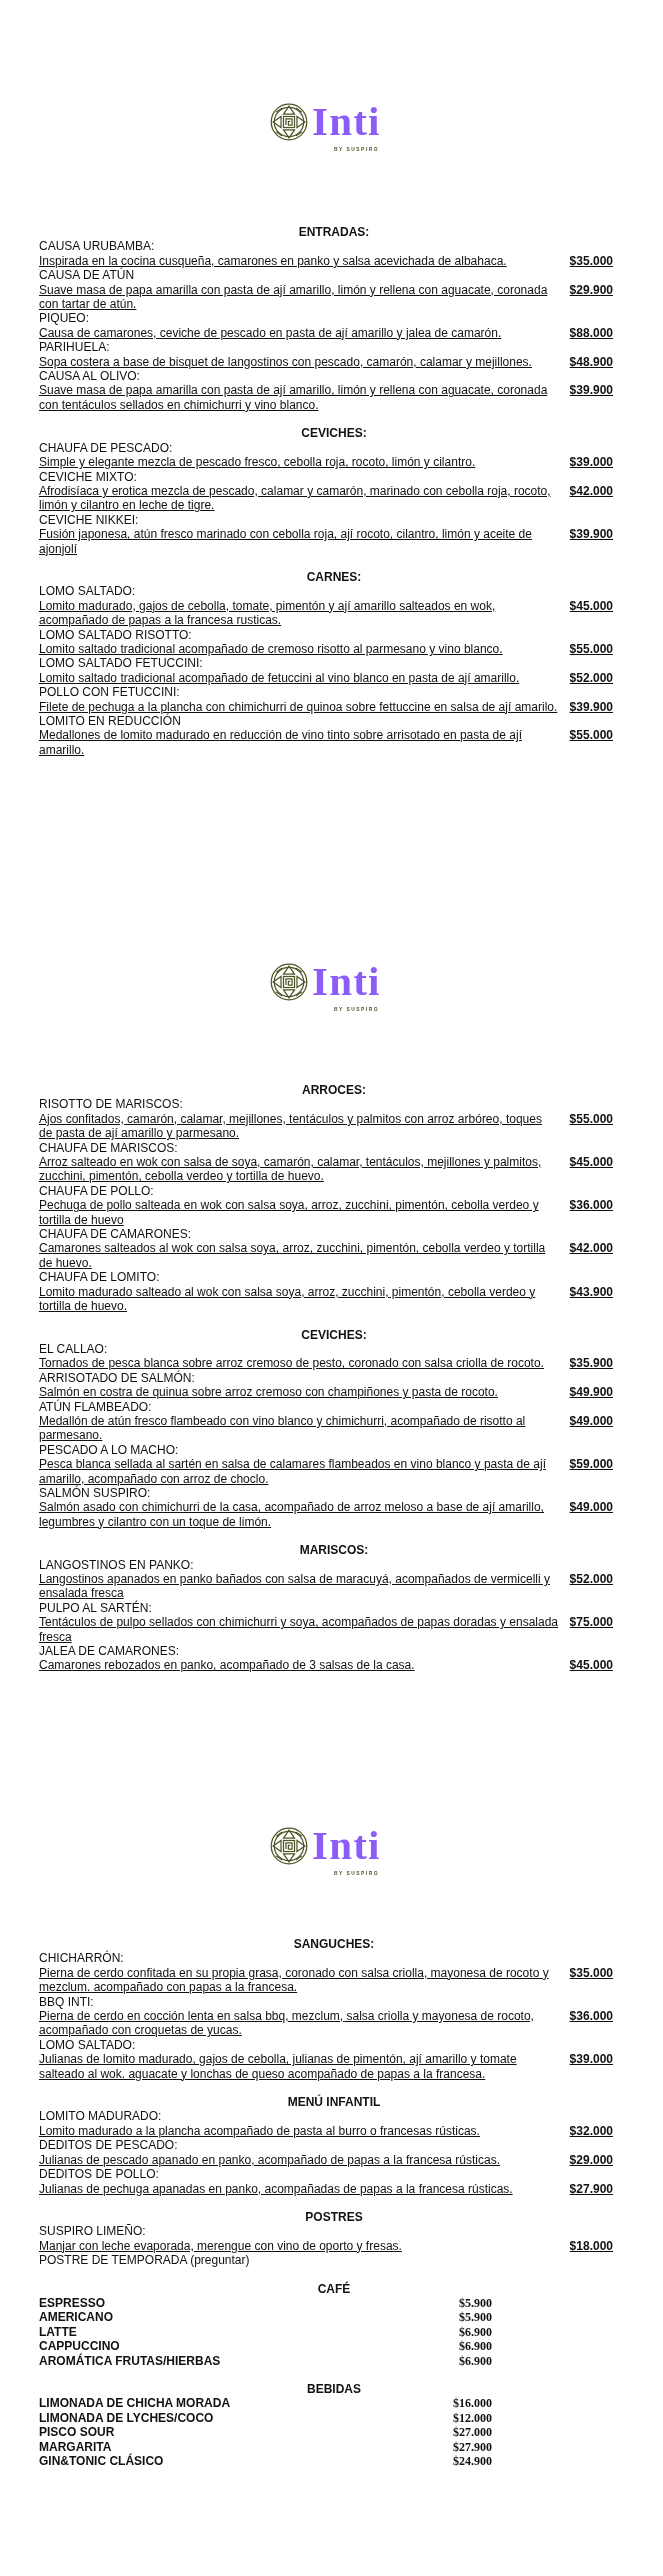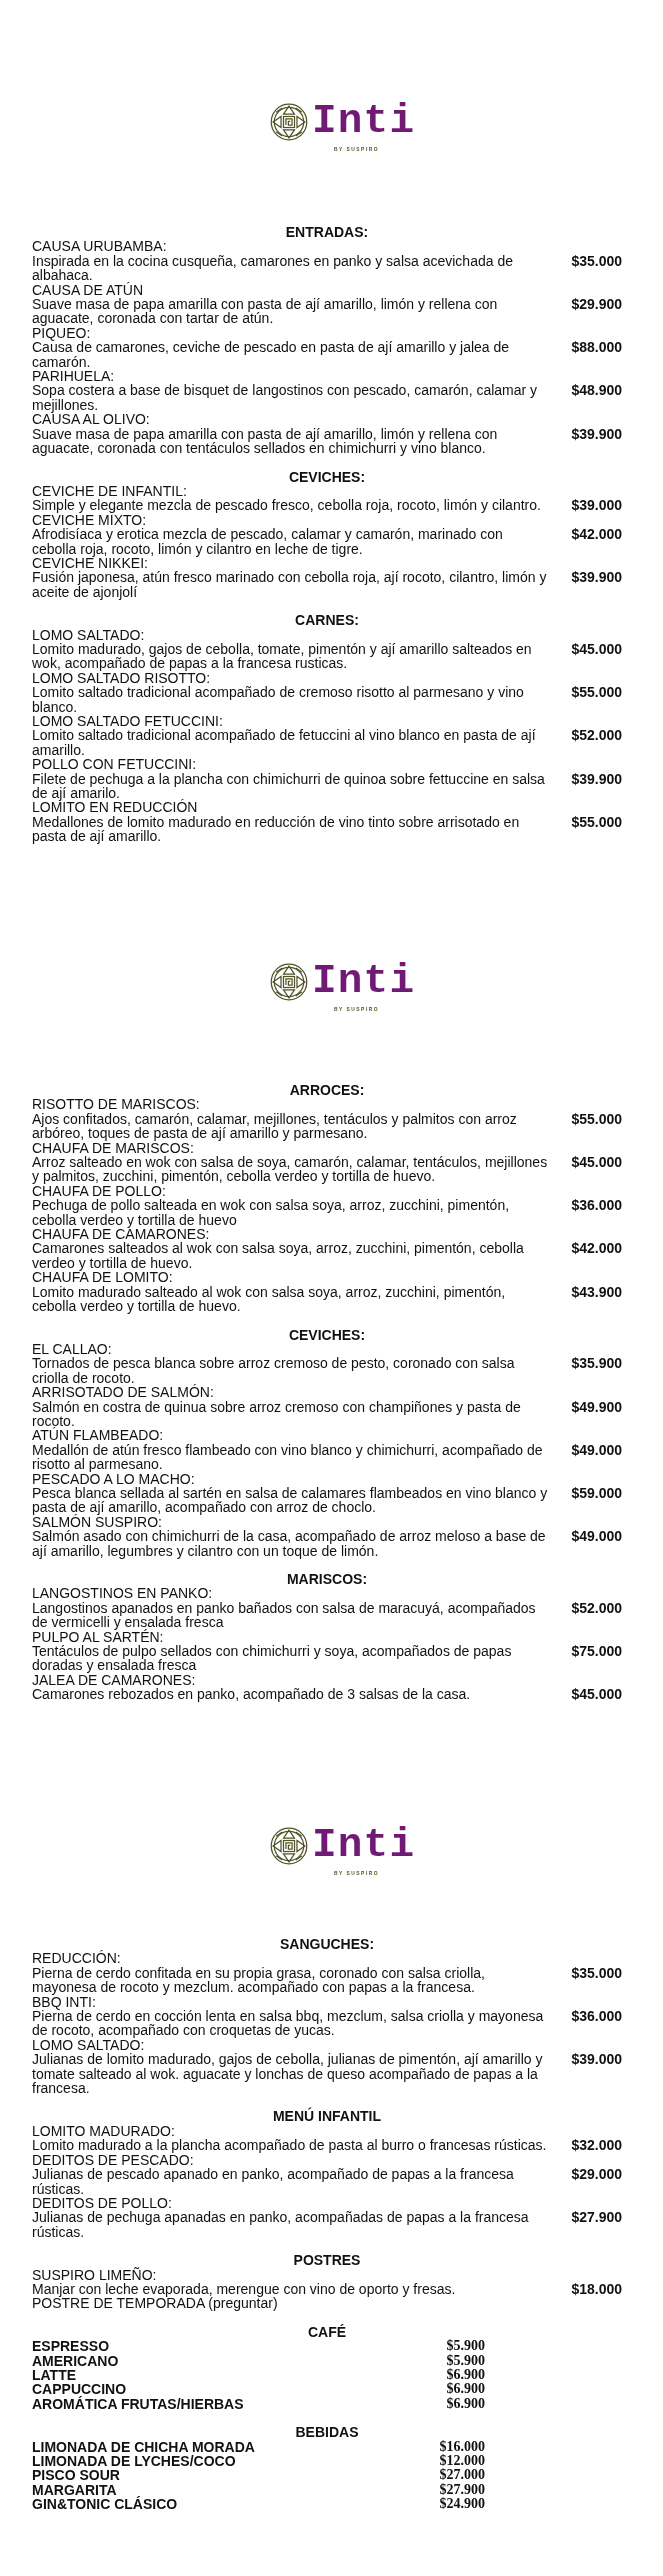--- a/index.html
+++ b/index.html
@@ -1,29 +1,29 @@
 <!DOCTYPE html>
 <html style="font-size:9.8px"><head>
 <meta charset="utf-8">
 <style>
   html, body { margin:0; padding:0; background:#ffffff; }
   body { width:663px; height:2576px; position:relative; overflow:hidden;
          font-family:"Liberation Sans", sans-serif; color:#111; }
   .page { position:absolute; left:0; width:663px; }
   .logo { position:absolute; left:270px; width:129px; height:55px; }
   .logo svg { position:absolute; left:0; top:0; }
-  .logo .word { position:absolute; left:42px; top:-2.5px; font-family:Liberation Mono, monospace;
-                font-weight:bold; font-size:41px; color:#701a75; letter-spacing:1.2px; line-height:1; }
+  .logo .word { position:absolute; left:42px; top:-2.5px; font-family:Liberation Serif, serif;
+                font-weight:bold; font-size:41px; color:#8b5cf6; letter-spacing:1.2px; line-height:1; }
   .logo .sub { position:absolute; left:64px; top:44px; font-size:4.9px; letter-spacing:1.5px;
                color:#4f5325; font-weight:bold; }
-  .menu { position:absolute; left:32px; width:590px; font-size:14px; line-height:14.4px; }
+  .menu { position:absolute; left:39px; width:590px; font-size:12px; line-height:14.4px; }
   .menu .cat { text-align:center; font-weight:bold; margin:0 0 0 0; padding-left:0; }
   .menu .cat.gap { margin-top:14px; }
   .item .name { font-weight:normal; }
-  .item .row { display:flex; justify-content:space-between; align-items:flex-start; }
+  .item .row { display:flex; align-items:flex-start;text-decoration:underline; }
   .item .desc { width:519px; }
   .item .price { font-weight:bold; width:55px; text-align:right; }
   .simple { display:flex; font-weight:bold;gap:33px; }
   .simple .sname { width:356px; }
   .simple .sprice { width:64px; text-align:right;font-family:Liberation Serif, serif; }
 </style>
 </head>
 <body>
 
 <div class="page" style="top:0;">
@@ -78,21 +78,21 @@
       </div>
       <div class="item">
         <div class="name">CAUSA AL OLIVO:</div>
         <div class="row">
           <div class="desc">Suave masa de papa amarilla con pasta de ají amarillo, limón y rellena con aguacate, coronada con tentáculos sellados en chimichurri y vino blanco.</div>
           <div class="price">$39.900</div>
         </div>
       </div>
       <div class="cat gap">CEVICHES:</div>
       <div class="item">
-        <div class="name">CEVICHE DE INFANTIL:</div>
+        <div class="name">CHAUFA DE PESCADO:</div>
         <div class="row">
           <div class="desc">Simple y elegante mezcla de pescado fresco, cebolla roja, rocoto, limón y cilantro.</div>
           <div class="price">$39.000</div>
         </div>
       </div>
       <div class="item">
         <div class="name">CEVICHE MIXTO:</div>
         <div class="row">
           <div class="desc">Afrodisíaca y erotica mezcla de pescado, calamar y camarón, marinado con cebolla roja, rocoto, limón y cilantro en leche de tigre.</div>
           <div class="price">$42.000</div>
@@ -278,21 +278,21 @@
         <path d="M10 15 L20 8 M52 15 L42 8 M10 47 L20 54 M52 47 L42 54"></path>
       </g>
     </svg>
     <div class="word">Inti</div>
     <div class="sub">BY SUSPIRO</div>
   </div>
 </div>
   <div class="menu" style="top:1937px;">
       <div class="cat">SANGUCHES:</div>
       <div class="item">
-        <div class="name">REDUCCIÓN:</div>
+        <div class="name">CHICHARRÓN:</div>
         <div class="row">
           <div class="desc">Pierna de cerdo confitada en su propia grasa, coronado con salsa criolla, mayonesa de rocoto y mezclum. acompañado con papas a la francesa.</div>
           <div class="price">$35.000</div>
         </div>
       </div>
       <div class="item">
         <div class="name">BBQ INTI:</div>
         <div class="row">
           <div class="desc">Pierna de cerdo en cocción lenta en salsa bbq, mezclum, salsa criolla y mayonesa de rocoto, acompañado con croquetas de yucas.</div>
           <div class="price">$36.000</div>

